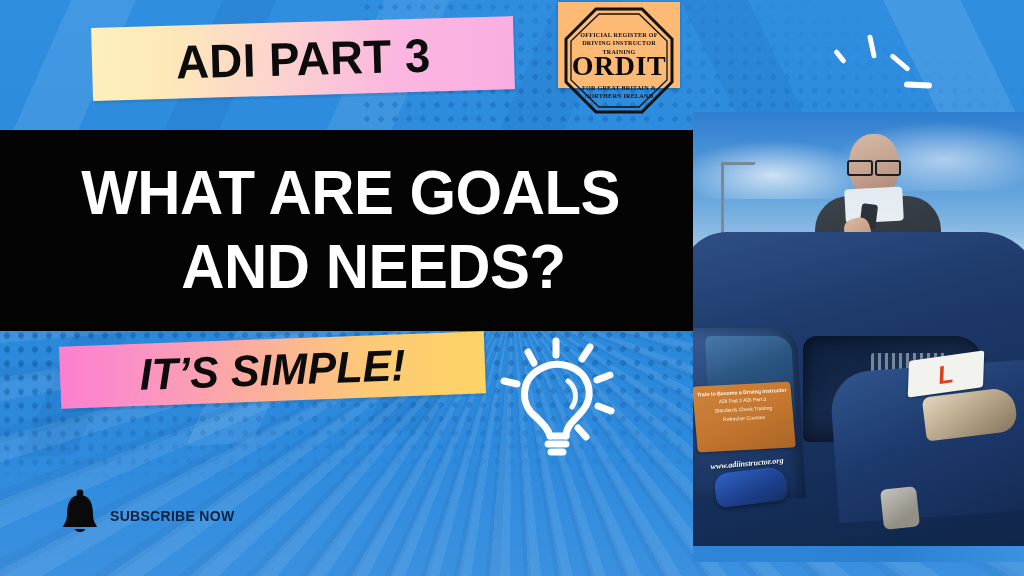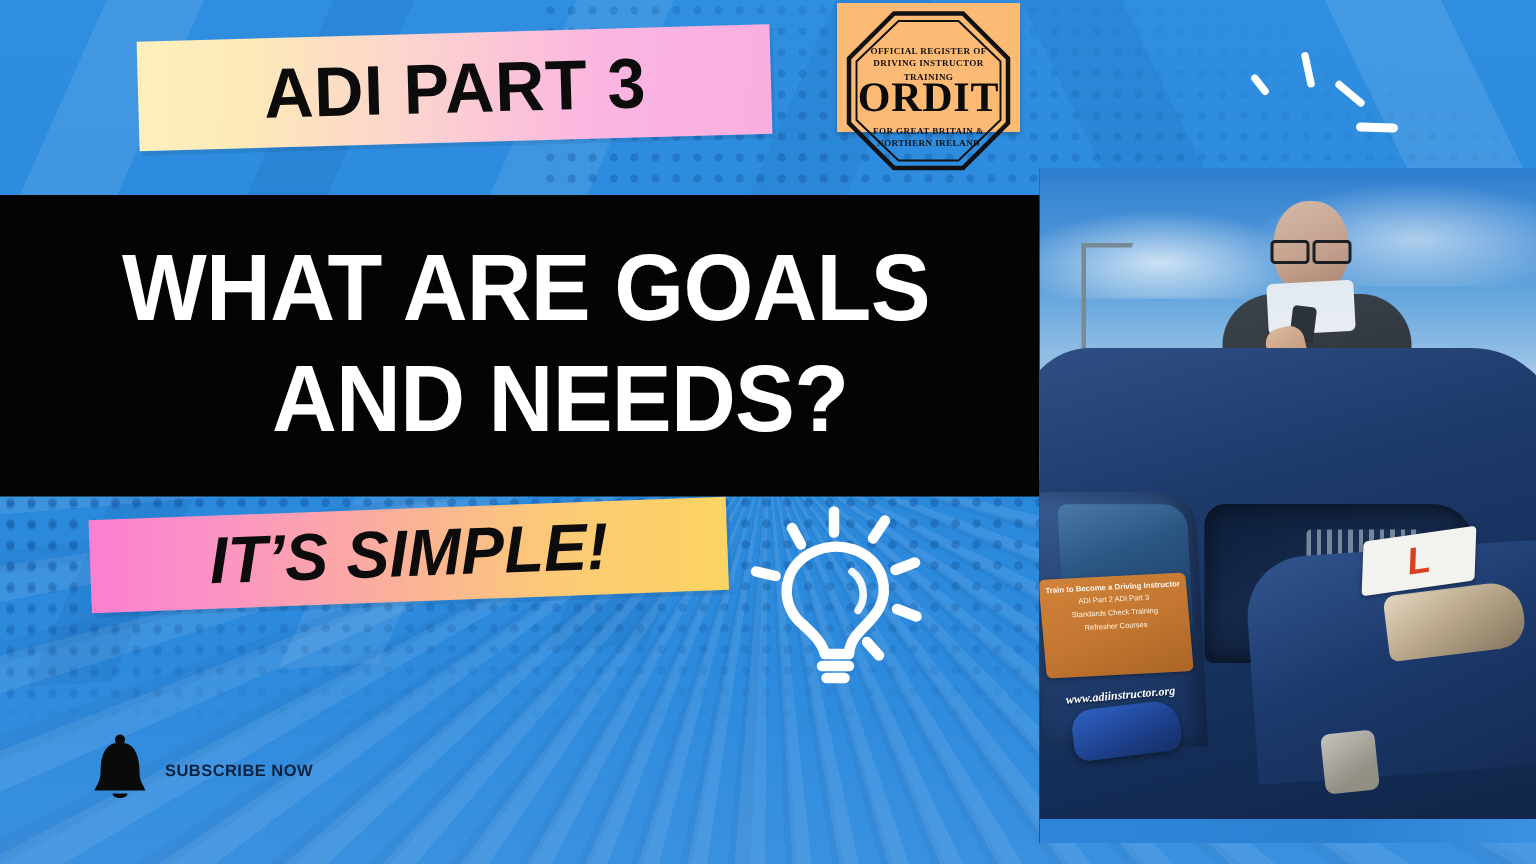--- a/index.html
+++ b/index.html
@@ -186,21 +186,21 @@
     position:absolute; left:58px; top:484px; width:290px; height:64px;
   }
   .bell{ position:absolute; left:0px; top:4px; width:44px; height:50px; }
   .bell svg{ width:100%; height:100%; display:block; }
   .sub-top{
     position:absolute; left:52px; top:3px;
     font-size:13.5px; color:#12345c; letter-spacing:.1px;
   }
   .sub-main{
     position:absolute; left:52px; top:24px;
-    font-size:11px; font-weight:bold; color:#0c2240; letter-spacing:.3px;
+    font-size:14px; font-weight:bold; color:#0c2240; letter-spacing:.3px;
   }
 
   
   .photo{
     position:absolute; left:693px; top:112px; width:331px; height:450px;
     overflow:hidden; background:#1d3f70;
   }
   .ph-sky{
     position:absolute; left:0; top:0; width:100%; height:46%;
     background:linear-gradient(180deg,#2f7fd1 0%, #69a8de 42%, #a9cbe8 72%, #cfdfe9 100%);

